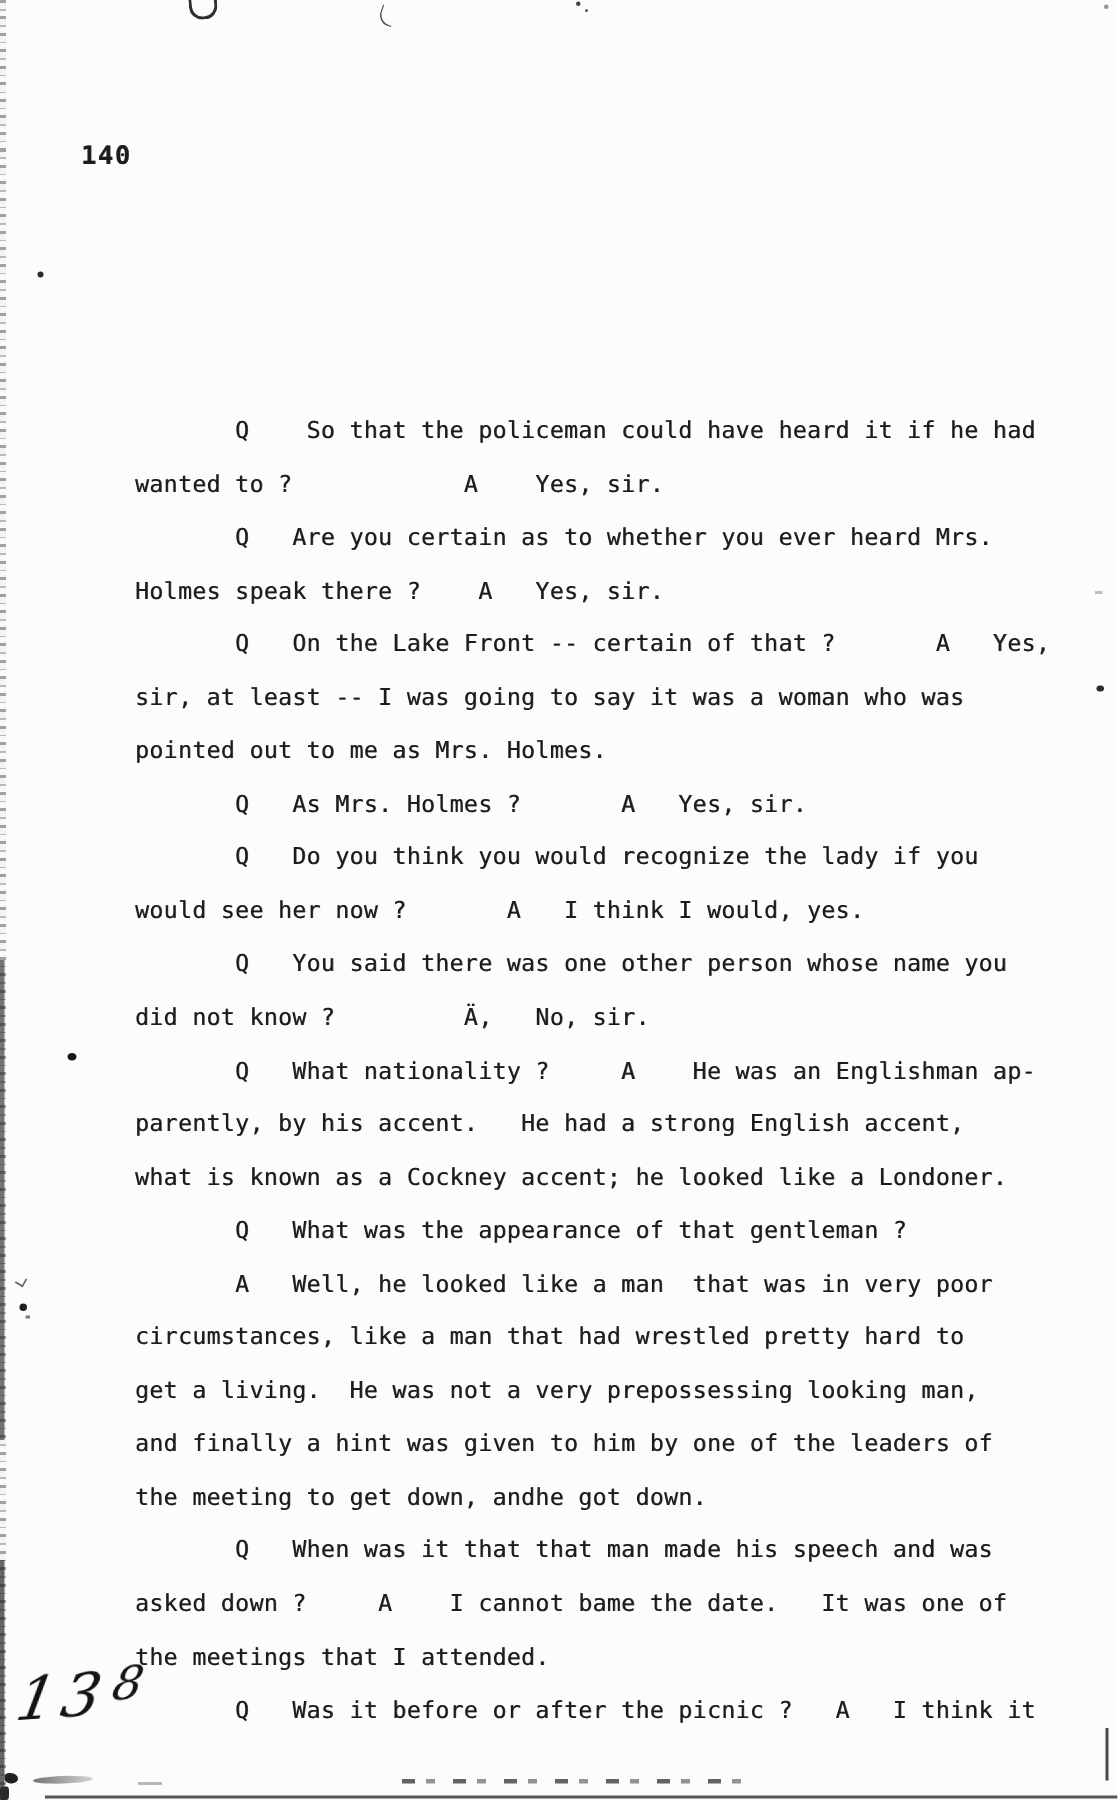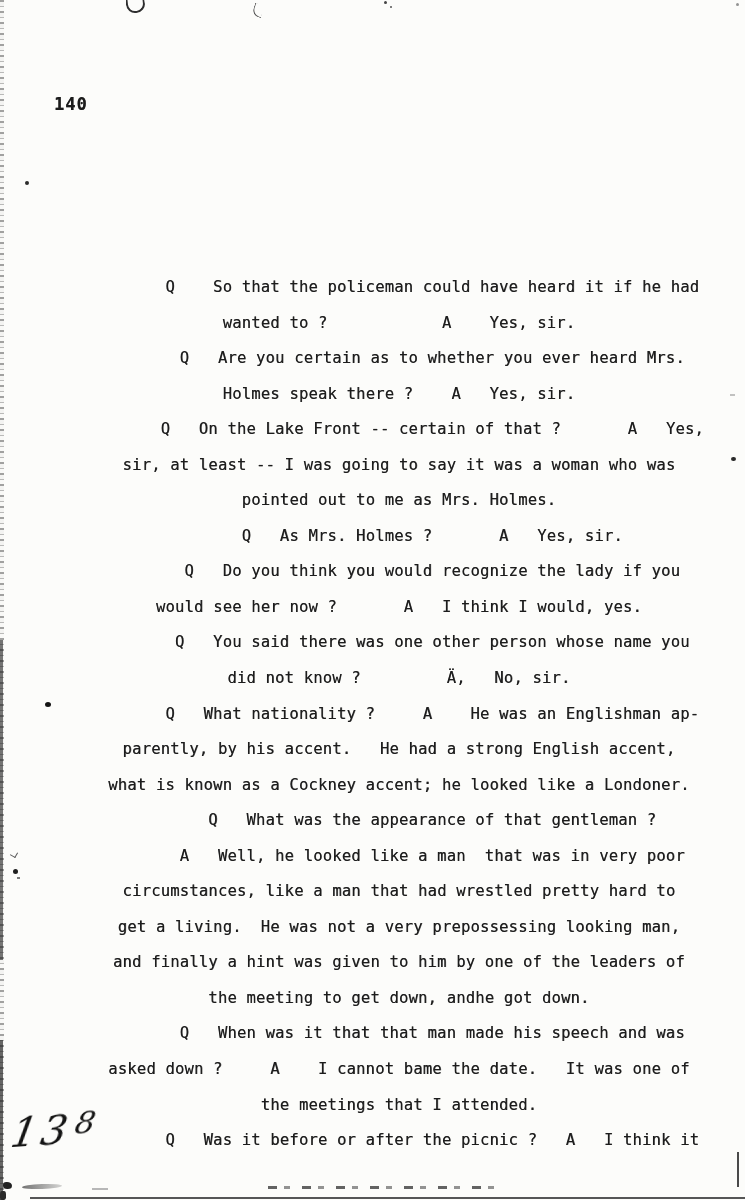--- a/index.html
+++ b/index.html
@@ -6,38 +6,37 @@
     margin: 0; padding: 0;
     width: 745px; height: 1200px;
     overflow: hidden;
     background: #fcfcfa;
   }
   .page {
     position: relative;
     width: 594px; height: 1200px;
     background: #fcfcfa;
     font-family: "DejaVu Sans Mono", "Liberation Mono", monospace;
-    text-align: center;
   }
   
   .typed {
     color: #1c1c1c;
     text-shadow: 0.35px 0.25px 0.3px rgba(25,25,25,0.65);
     filter: blur(0.22px);
   }
   .page-number {
     position: absolute;
     left: 54px; top: 94px;
     font-size: 17px;
     font-weight: bold;
     letter-spacing: 1px;
   }
   .transcript {
     position: absolute;
-    left: 79px; top: 270px;
+    left: 90px; top: 270px;
     width: 640px;
     font-size: 15.5px;
     line-height: 35.55px;
     white-space: pre;
     letter-spacing: 0.2px;
   }
   .tline { height: 35.55px; }
   
   .handwritten {
     position: absolute;

